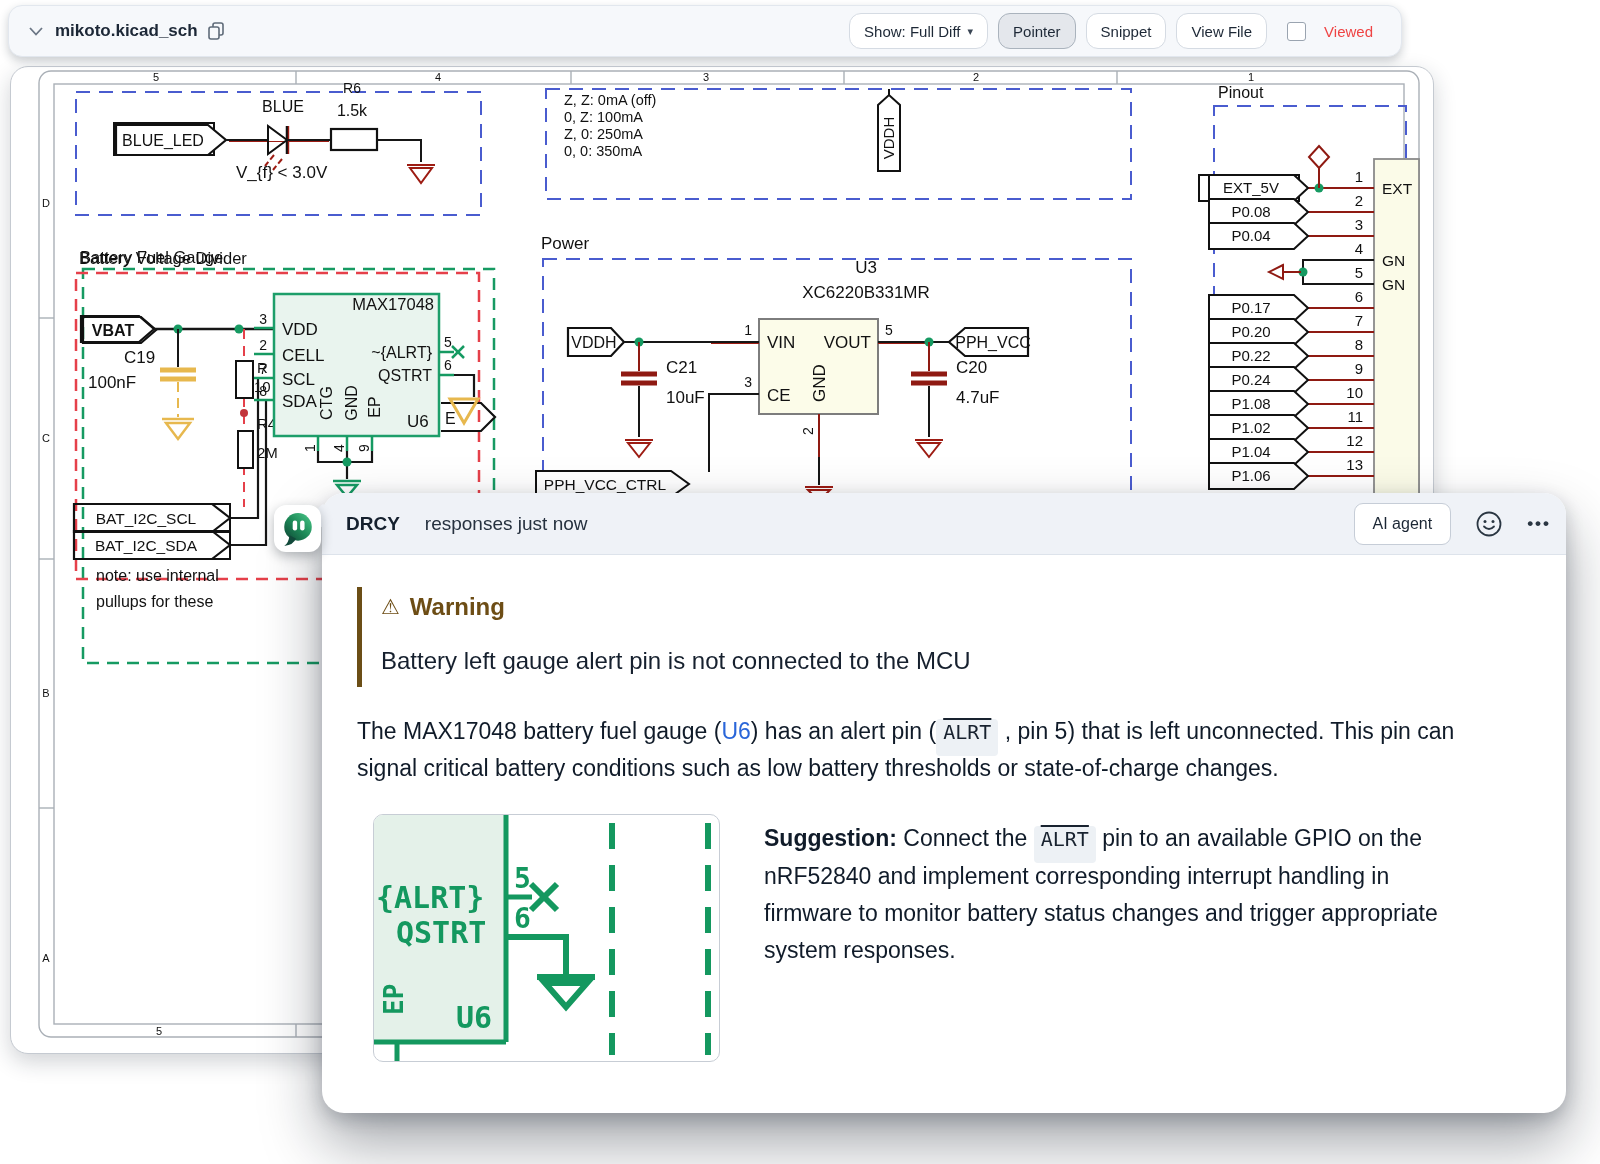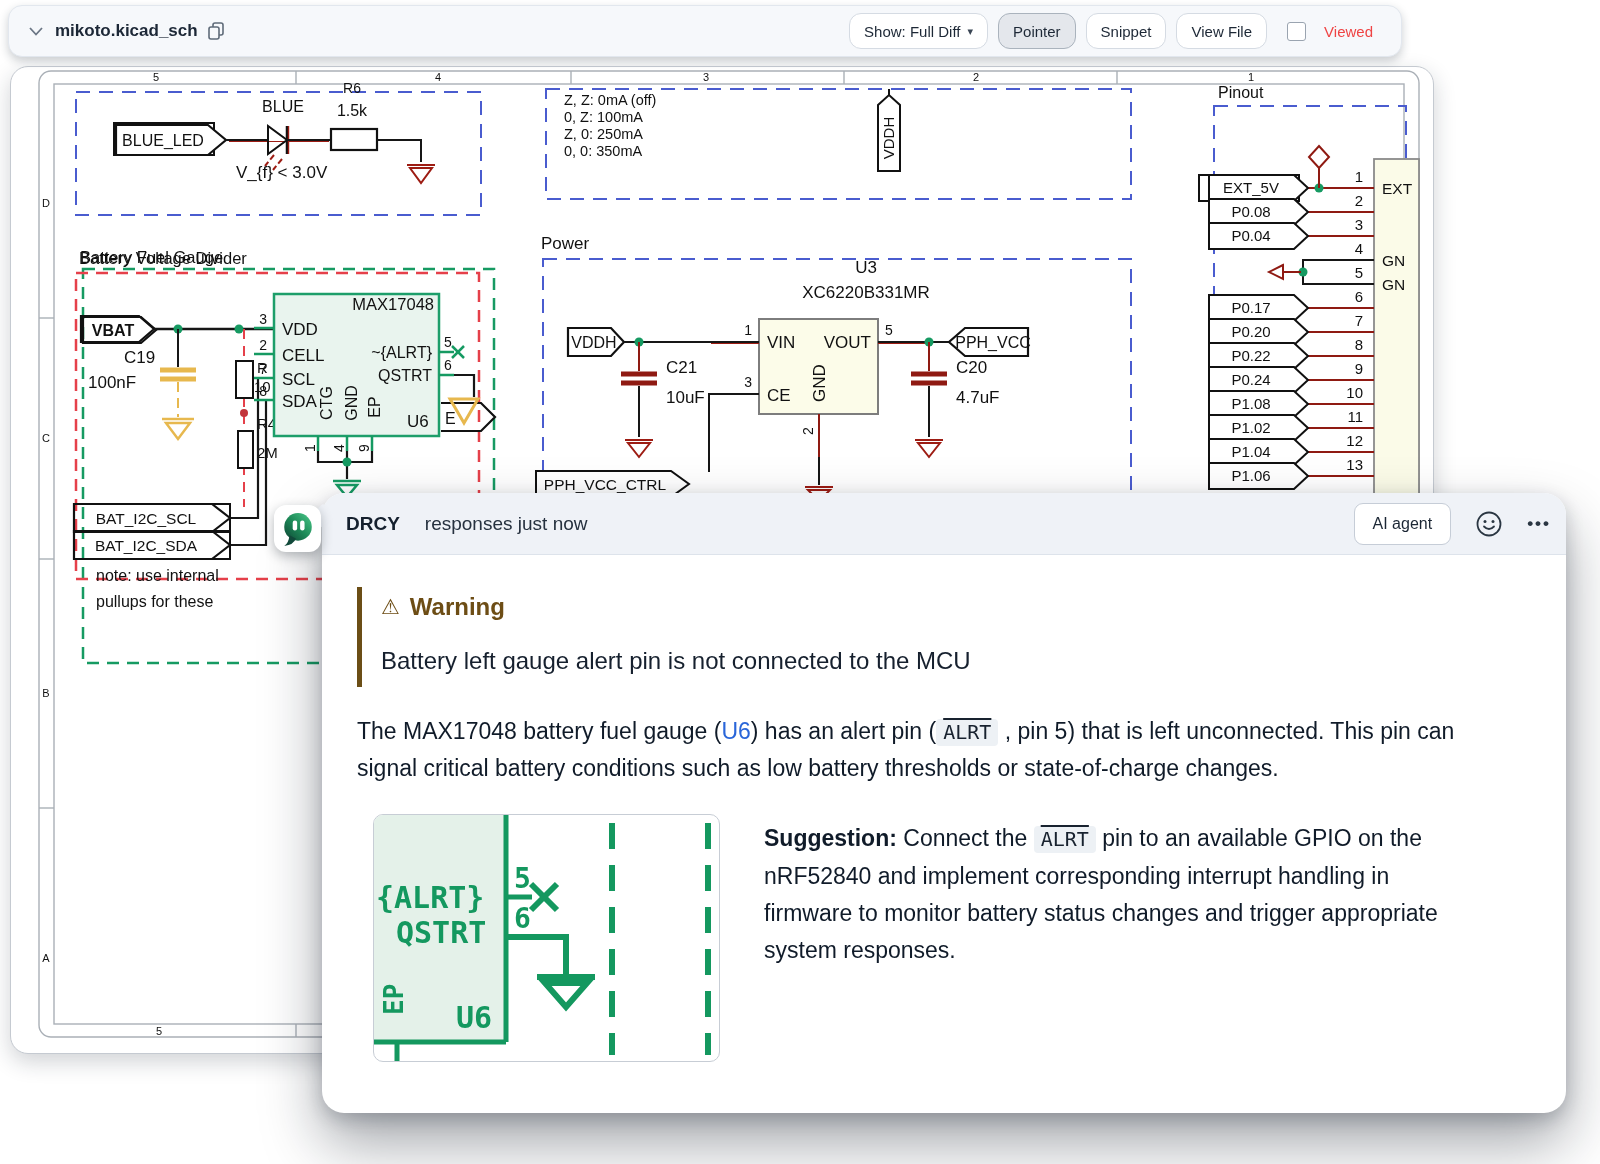--- a/index.html
+++ b/index.html
@@ -59,21 +59,21 @@
   .dots{font-size:17px;letter-spacing:2px;color:#2a3642;font-weight:700;cursor:pointer;}
   .card-body{padding:20px 40px 0 35px;}
   .warn{border-left:5px solid #6b4e16;padding:6px 0 12px 19px;margin-top:12px;}
   .warn-title{display:flex;align-items:center;font-size:24px;font-weight:700;color:#6d4d15;}
   .warn-title .wicon{font-size:21px;margin-right:10px;font-weight:400;}
   .warn-text{font-size:24px;color:#16202e;margin-top:26px;}
   .para{font-size:23px;line-height:36px;color:#101b29;margin-top:26px;max-width:1105px;}
   .link{color:#2a66d9;}
   .code-chip{
     font-family:"DejaVu Sans Mono",monospace;font-size:20px;background:#edf1f5;border-radius:4px;
-    padding:1px 7px 2px;text-decoration:overline;text-decoration-thickness:2px;color:#18222f;
+    padding:1px 7px 12px;text-decoration:overline;text-decoration-thickness:2px;color:#18222f;
   }
   .bottom-row{display:flex;margin-top:28px;align-items:flex-start;}
   .snip-box{
     width:345px;height:246px;border:1.5px solid #c7cdd5;border-radius:10px;background:#fff;
     margin-left:16px;flex:none;overflow:hidden;
   }
   .sugg{margin-left:44px;width:706px;font-size:23px;line-height:37px;color:#101b29;padding-top:6px;}
   .sugg b{font-weight:700;}
   .icon-btn{cursor:pointer;display:flex;align-items:center;}
 </style>

